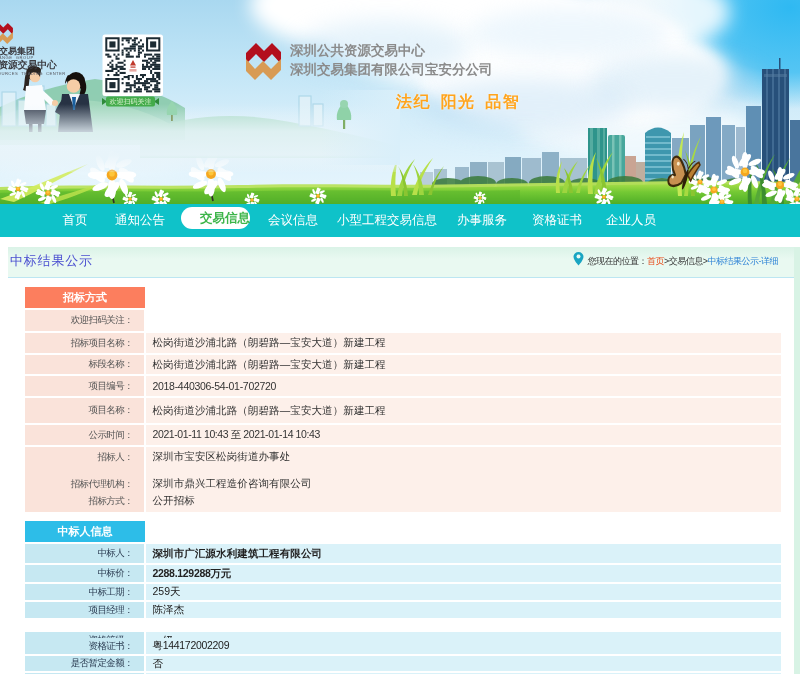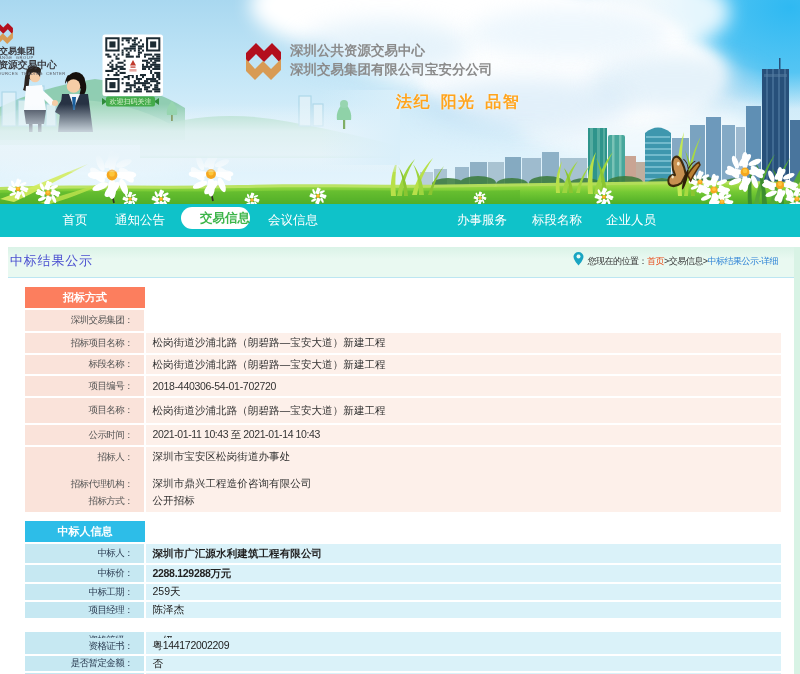--- a/index.html
+++ b/index.html
@@ -457,35 +457,36 @@
       <div class="t2">深圳交易集团有限公司宝安分公司</div>
     </div>
     <div id="slogan">法纪 阳光 品智</div>
     <div id="meadow"></div>
   </div>
   <div id="nav">
     <div class="ni" style="left:53px;width:44px">首页</div>
     <div class="ni" style="left:110px;width:60px">通知公告</div>
     <div id="pill">交易信息</div>
     <div class="ni" style="left:263px;width:60px">会议信息</div>
+    <div class="ni" style="left:333px;width:108px">小型工程交易信息</div>
     <div class="ni" style="left:452px;width:60px">办事服务</div>
-    <div class="ni" style="left:527px;width:60px">标段名称</div>
+    <div class="ni" style="left:527px;width:60px">资格证书</div>
     <div class="ni" style="left:601px;width:60px">企业人员</div>
   </div>
   <div id="crumb">
     <div class="title">中标结果公示</div>
     <div class="loc"><svg width="11" height="14" viewBox="0 0 11 14" style="vertical-align:-2px;margin-right:3px">
           <path d="M5.5 0C2.5 0 .5 2.2.5 4.8c0 3.4 5 8.7 5 8.7s5-5.3 5-8.7C10.5 2.2 8.5 0 5.5 0z" fill="#19a5c2"></path>
           <circle cx="5.5" cy="4.6" r="2" fill="#eafaf4"></circle>
         </svg>您现在的位置：<a1>首页</a1>&gt;交易信息&gt;<a2>中标结果公示-详细</a2></div>
   </div>
   <div id="rightstrip"></div>
   <div class="hdr" style="top:287px;background:#fc7e5e">招标方式</div>
   <div class="row s1" style="top:310px;height:21px">
-      <div class="lb">深圳交易集团：</div>
+      <div class="lb">欢迎扫码关注：</div>
     </div>
   <div class="row s1" style="top:333px;height:20px">
       <div class="lb">招标项目名称：</div>
       <div class="vl ls3">松岗街道沙浦北路（朗碧路—宝安大道）新建工程</div>
     </div>
   <div class="row s1" style="top:355px;height:19px">
       <div class="lb">标段名称：</div>
       <div class="vl ls3">松岗街道沙浦北路（朗碧路—宝安大道）新建工程</div>
     </div>
   <div class="row s1" style="top:376px;height:20px">

